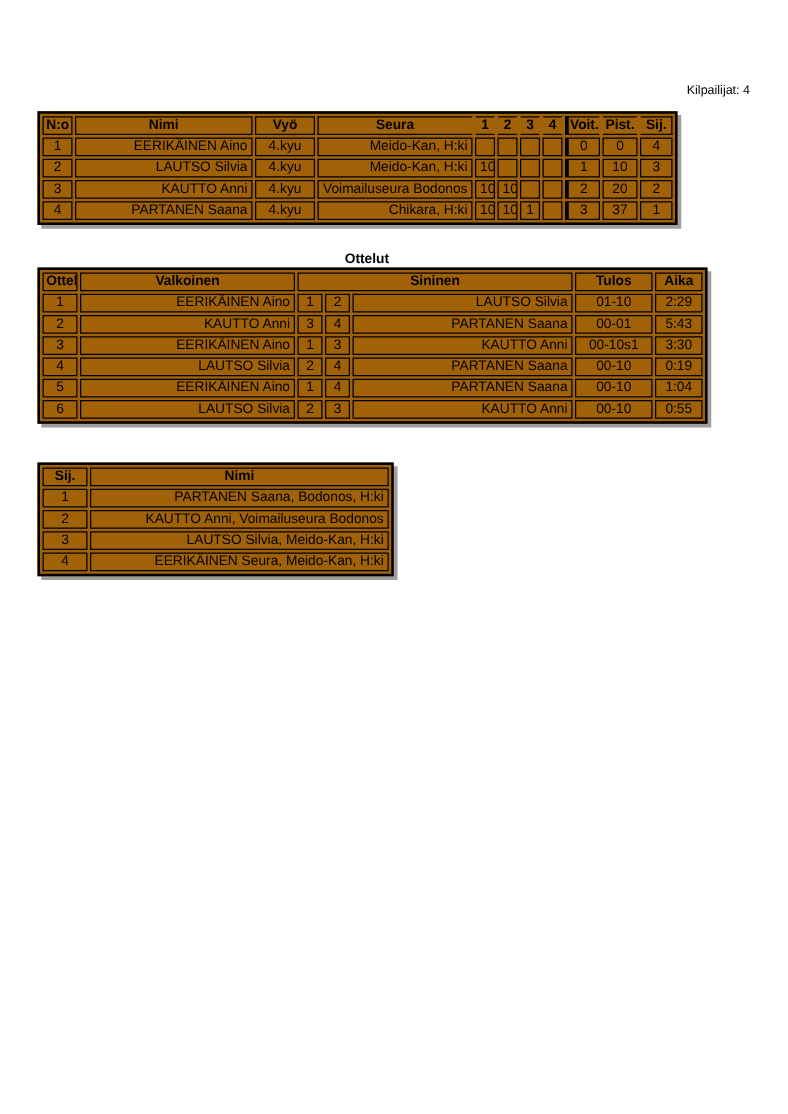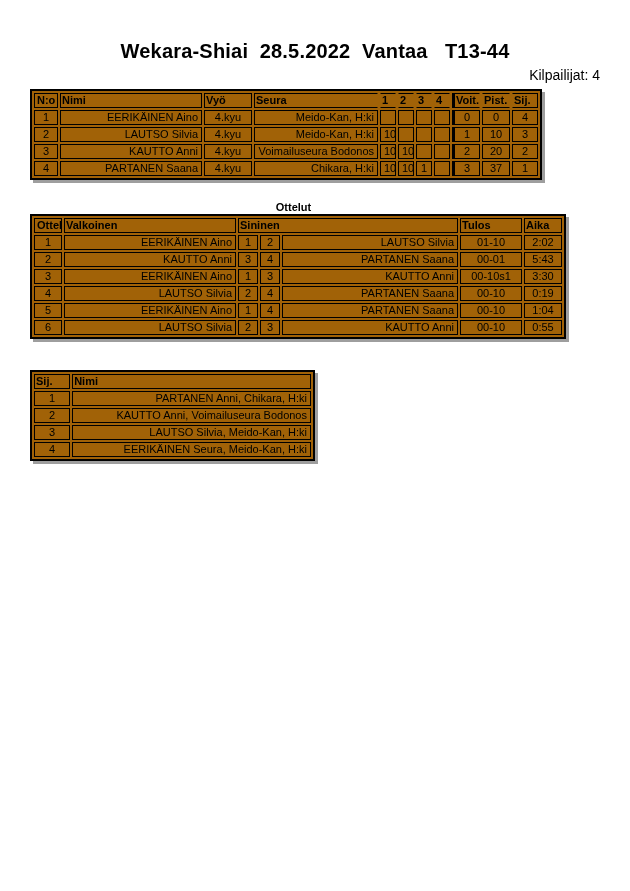--- a/index.html
+++ b/index.html
@@ -29,21 +29,21 @@
     text-align: center;
     white-space: pre;
   }
   #heading-kilpailijat { top: 66px; left: 30px; width: 467px; }
   #heading-ottelut     { top: 201px; left: 30px; width: 527px; text-align: center; }
   #heading-tulokset    { top: 353px; left: 30px; width: 285px; }
   .count-label {
     position: absolute;
     top: 67px;
     right: 30px;
-    font-size: 14px;
+    font-size: 10px;
   }
   table {
     position: absolute;
     left: 30px;
     border-collapse: separate;
     border-spacing: 2px;
     border: 2px solid #000;
     background: #a16207;
     box-shadow: 3px 3px 0 #9e9e9e;
     table-layout: fixed;
@@ -54,35 +54,34 @@
   th, td {
     border: 1px solid #000;
     font-size: 11px;
     line-height: 13px;
     height: 13px;
     padding: 0 3px;
     overflow: hidden;
     white-space: nowrap;
     font-weight: normal;
   }
-  th { font-weight: bold; text-align: left; padding: 0 1px; }
+  th { font-weight: bold; text-align: center; padding: 0 1px; }
   .al { text-align: right; margin-left: 36px; }
   .ac { text-align: center; }
   th.flush { text-align: left; padding-left: 2px; }
   .nb  { border-left-color: transparent; border-right-color: transparent; }
   .nbr { border-right-color: transparent; margin-top: 42px; }
   .nbl { border-left-color: transparent; }
   .sep { border-left: 3px solid #000; }
 </style>
 </head>
 <body>
 
 <div class="page">
 
-  <div class="title">Wekara-Shiai  28.5.2022  Vantaa   T13-44</div>
 
   <div class="count-label">Kilpailijat: 4</div>
 
   <table id="competitors-table">
     <colgroup>
       <col style="width:24px">
         <col style="width:142px">
         <col style="width:48px">
         <col style="width:124px">
       <col style="width:16px">
@@ -182,21 +181,21 @@
       <th>Tulos</th>
       <th>Aika</th>
     </tr>
     <tr>
       <td class="ac">1</td>
       <td class="al">EERIKÄINEN Aino</td>
       <td class="ac">1</td>
       <td class="ac">2</td>
       <td class="al">LAUTSO Silvia</td>
       <td class="ac">01-10</td>
-      <td class="ac">2:02</td>
+      <td class="ac">2:29</td>
     </tr>
     <tr>
       <td class="ac">2</td>
       <td class="al">KAUTTO Anni</td>
       <td class="ac">3</td>
       <td class="ac">4</td>
       <td class="al">PARTANEN Saana</td>
       <td class="ac">00-01</td>
       <td class="ac">5:43</td>
     </tr>
@@ -245,21 +244,21 @@
       <col style="width:36px">
         <col style="width:238px">
     </colgroup>
     <tbody>
         <tr>
       <th>Sij.</th>
       <th>Nimi</th>
     </tr>
     <tr>
       <td class="ac">1</td>
-      <td class="al">PARTANEN Anni, Chikara, H:ki</td>
+      <td class="al">PARTANEN Saana, Bodonos, H:ki</td>
     </tr>
     <tr>
       <td class="ac">2</td>
       <td class="al">KAUTTO Anni, Voimailuseura Bodonos</td>
     </tr>
     <tr>
       <td class="ac">3</td>
       <td class="al">LAUTSO Silvia, Meido-Kan, H:ki</td>
     </tr>
     <tr>

